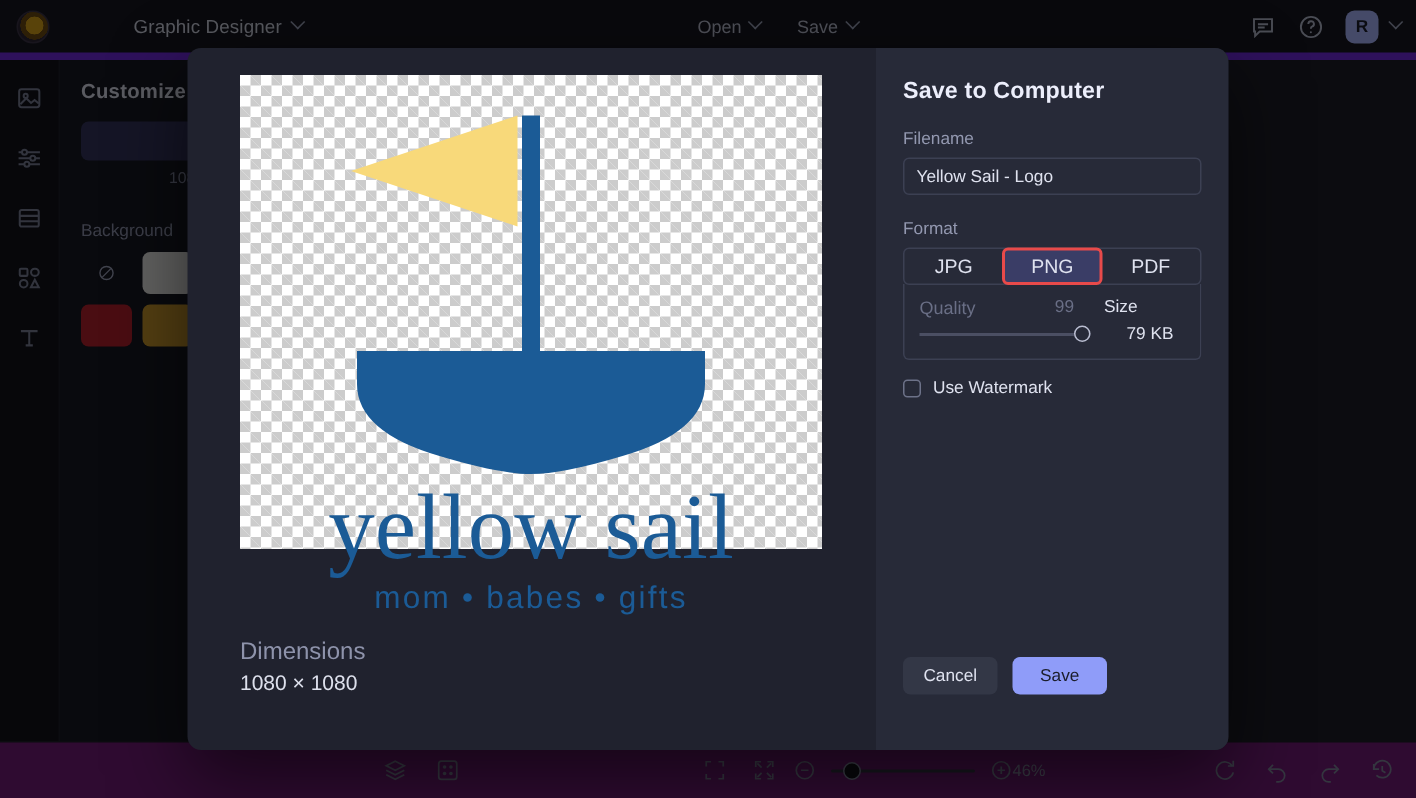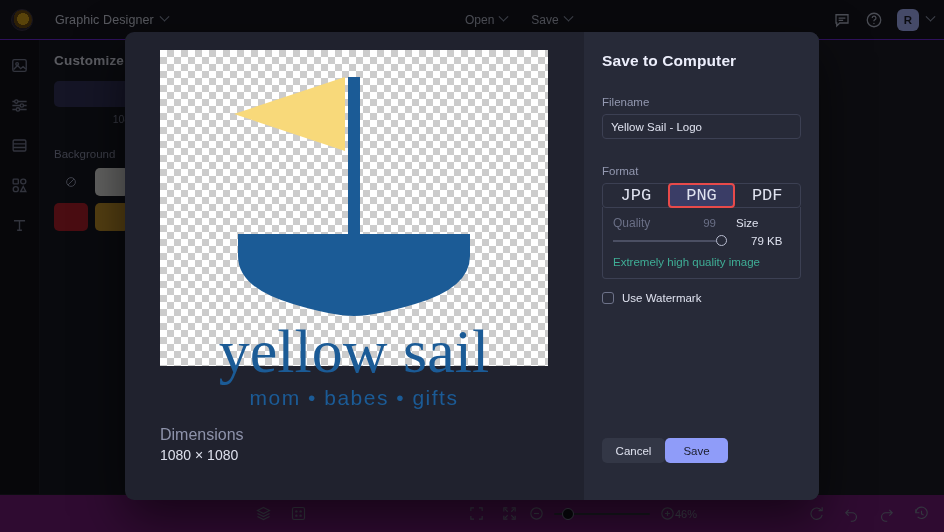--- a/index.html
+++ b/index.html
@@ -28,21 +28,22 @@
   }
 
   
   .header {
     position: absolute;
     top: 0; left: 0;
     width: 944px; height: 40px;
     background: #15161f;
     display: flex;
     align-items: center;
-    border-bottom: 1px solid #6d28d9;
+    border-bottom: 5px solid #6d28d9;
+    gap: 34px;
   }
   .logo-mark {
     width: 22px; height: 22px;
     margin-left: 11px;
     border-radius: 50%;
     background: radial-gradient(circle at 55% 45%, #d4a017 0 38%, #6b4a10 39% 60%, #2a2433 61% 100%);
     border: 1px solid #3a3246;
     flex: none;
   }
   .doc-title {
@@ -220,21 +221,21 @@
   .dims-val { font-size: 14px; color: #dde0ec; }
 
   .modal-right {
     width: 235px;
     height: 100%;
     background: #272a38;
     padding: 20px 18px 0 18px;
     position: relative;
   }
   .sv-title { font-size: 15.5px; font-weight: 700; color: #eceefb; letter-spacing: .1px; }
-  .fld-label { margin-top: 26px; font-size: 11.5px; color: #9398b0; }
+  .fld-label { margin-top: 17px; font-size: 11.5px; color: #9398b0; }
   .txt-input {
     margin-top: 6px;
     width: 100%;
     height: 25px;
     border-radius: 4px;
     border: 1px solid #3c4053;
     background: #272a38;
     color: #dfe2ef;
     font-size: 11.5px;
     font-family: "Liberation Sans", sans-serif;
@@ -245,25 +246,25 @@
     margin-top: 6px;
     display: flex;
     height: 25px;
     border: 1px solid #3c4053;
     border-radius: 4px;
     overflow: visible;
   }
   .fmt-btn {
     flex: 1;
     display: flex; align-items: center; justify-content: center;
-    font-size: 17px;
+    font-size: 13px;
     color: #dfe2ef;
     background: transparent;
     border: none;
-    font-family: Liberation Mono, monospace;
+    font-family: Liberation Sans, sans-serif;
   }
   .fmt-btn.sel {
     background: #3a3d66;
     outline: 2px solid #e84a4a;
     outline-offset: -1px;
     border-radius: 3px;
     z-index: 2;
   }
   .qbox {
     margin-top: -1px;
@@ -292,21 +293,21 @@
   .wm-box {
     width: 12px; height: 12px;
     border: 1.4px solid #6d7289;
     border-radius: 3px;
   }
   .wm-label { font-size: 11.5px; color: #dfe2ef; }
 
   .modal-actions {
     position: absolute;
     left: 18px; bottom: 37px;
-    display: flex;  margin-top: 24px;
+    display: flex; gap: 10px; margin-top: 24px;
   }
   .btn {
     height: 25px;
     border-radius: 5px;
     font-size: 11.5px;
     font-family: "Liberation Sans", sans-serif;
     border: none;
     display: flex; align-items: center; justify-content: center;
   }
   .btn-cancel { width: 63px; background: #333746; color: #dfe2ef; }
@@ -521,21 +522,20 @@
           <span class="q-label">Quality</span>
           <span class="q-val">99</span>
           <span class="q-size-label">Size</span>
         </div>
         <div class="qbot">
           <div class="q-track">
             <div class="q-knob"></div>
           </div>
           <span class="q-size-val">79 KB</span>
         </div>
-        <div class="q-note">Extremely high quality image</div>
       </div>
 
       <div class="wm-row">
         <div class="wm-box"></div>
         <span class="wm-label">Use Watermark</span>
       </div>
 
       <div class="modal-actions">
         <button class="btn btn-cancel">Cancel</button>
         <button class="btn btn-save">Save</button>

